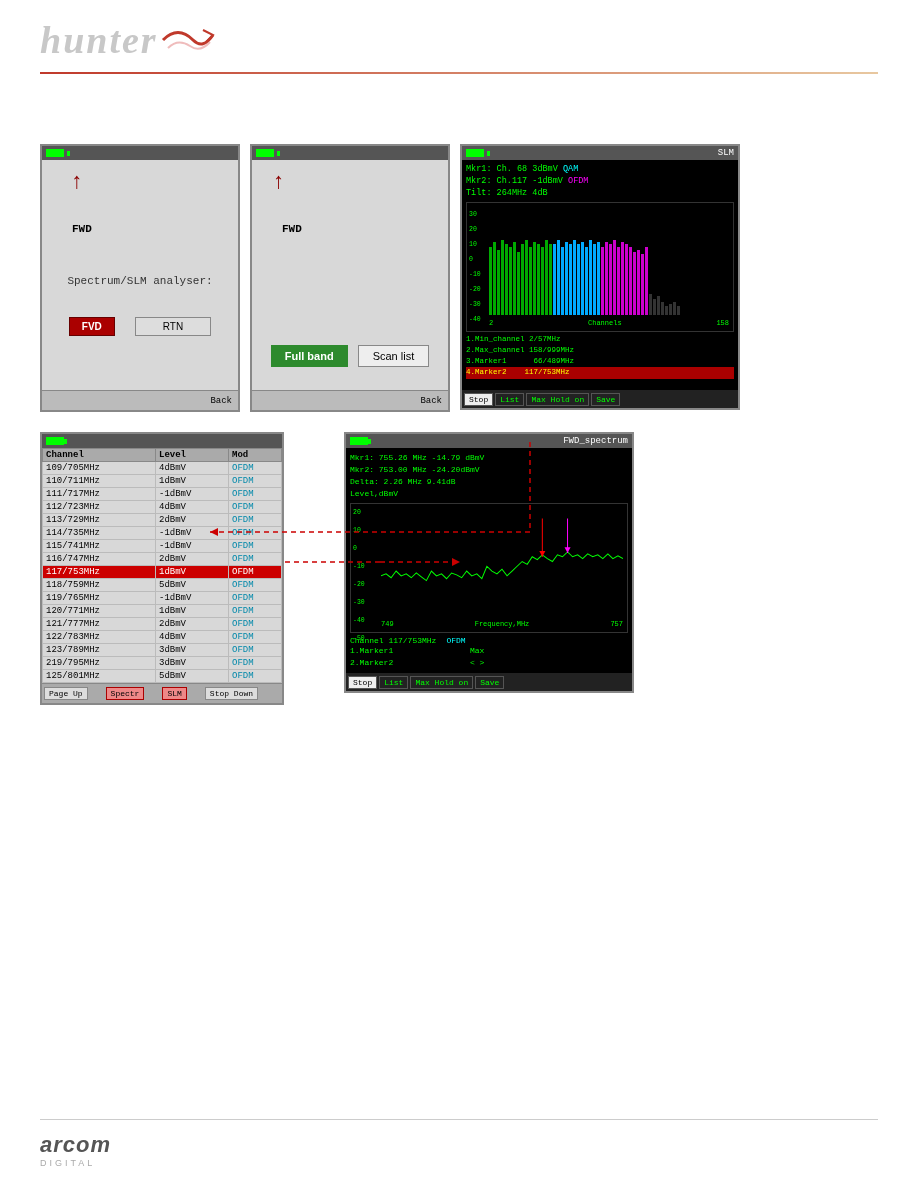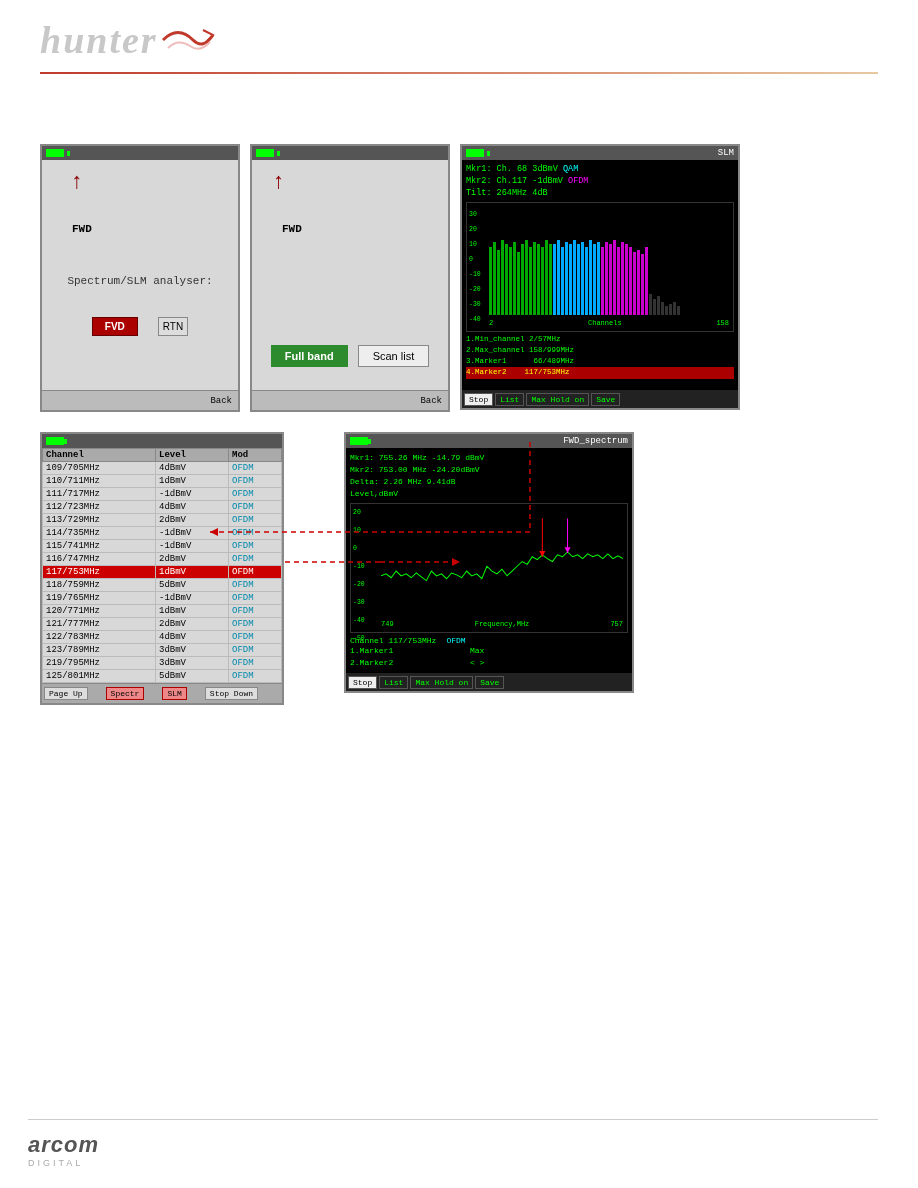--- a/index.html
+++ b/index.html
@@ -124,21 +124,21 @@
       color: #fff;
       border: 1px solid #600;
       padding: 3px 12px;
       font-size: 10px;
       font-weight: bold;
     }
     .hw-btn-outline {
       background: #ddd;
       color: #000;
       border: 1px solid #888;
-      padding: 3px 4px;
+      padding: 3px 27px;
       font-size: 10px;
     }
     .screen-footer {
       background: #bbb;
       height: 20px;
       display: flex;
       align-items: center;
       justify-content: flex-end;
       padding-right: 6px;
       border-top: 1px solid #888;
@@ -426,21 +426,21 @@
       display: flex;
       align-items: center;
       padding: 0 2px;
       gap: 2px;
     }
 
     
     .page-footer {
       position: absolute;
       bottom: 20px;
-      left: 28px;
+      left: 40px;
       right: 40px;
     }
     .footer-divider {
       height: 1px;
       background: #ccc;
       margin-bottom: 12px;
     }
     .arcom-logo {
       font-size: 22px;
       font-weight: bold;

